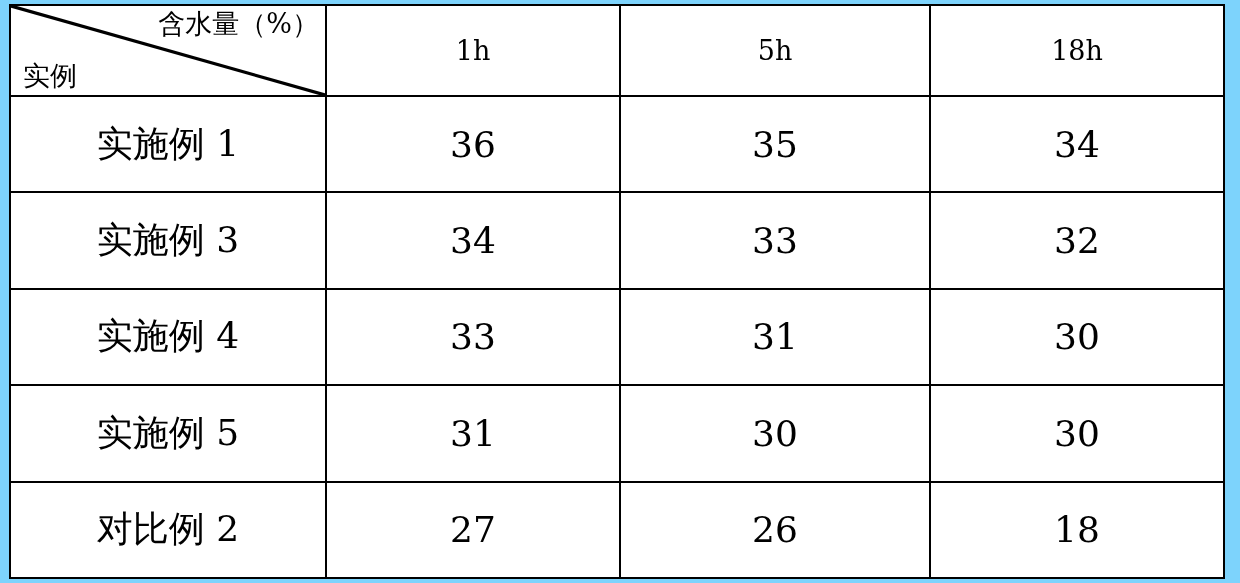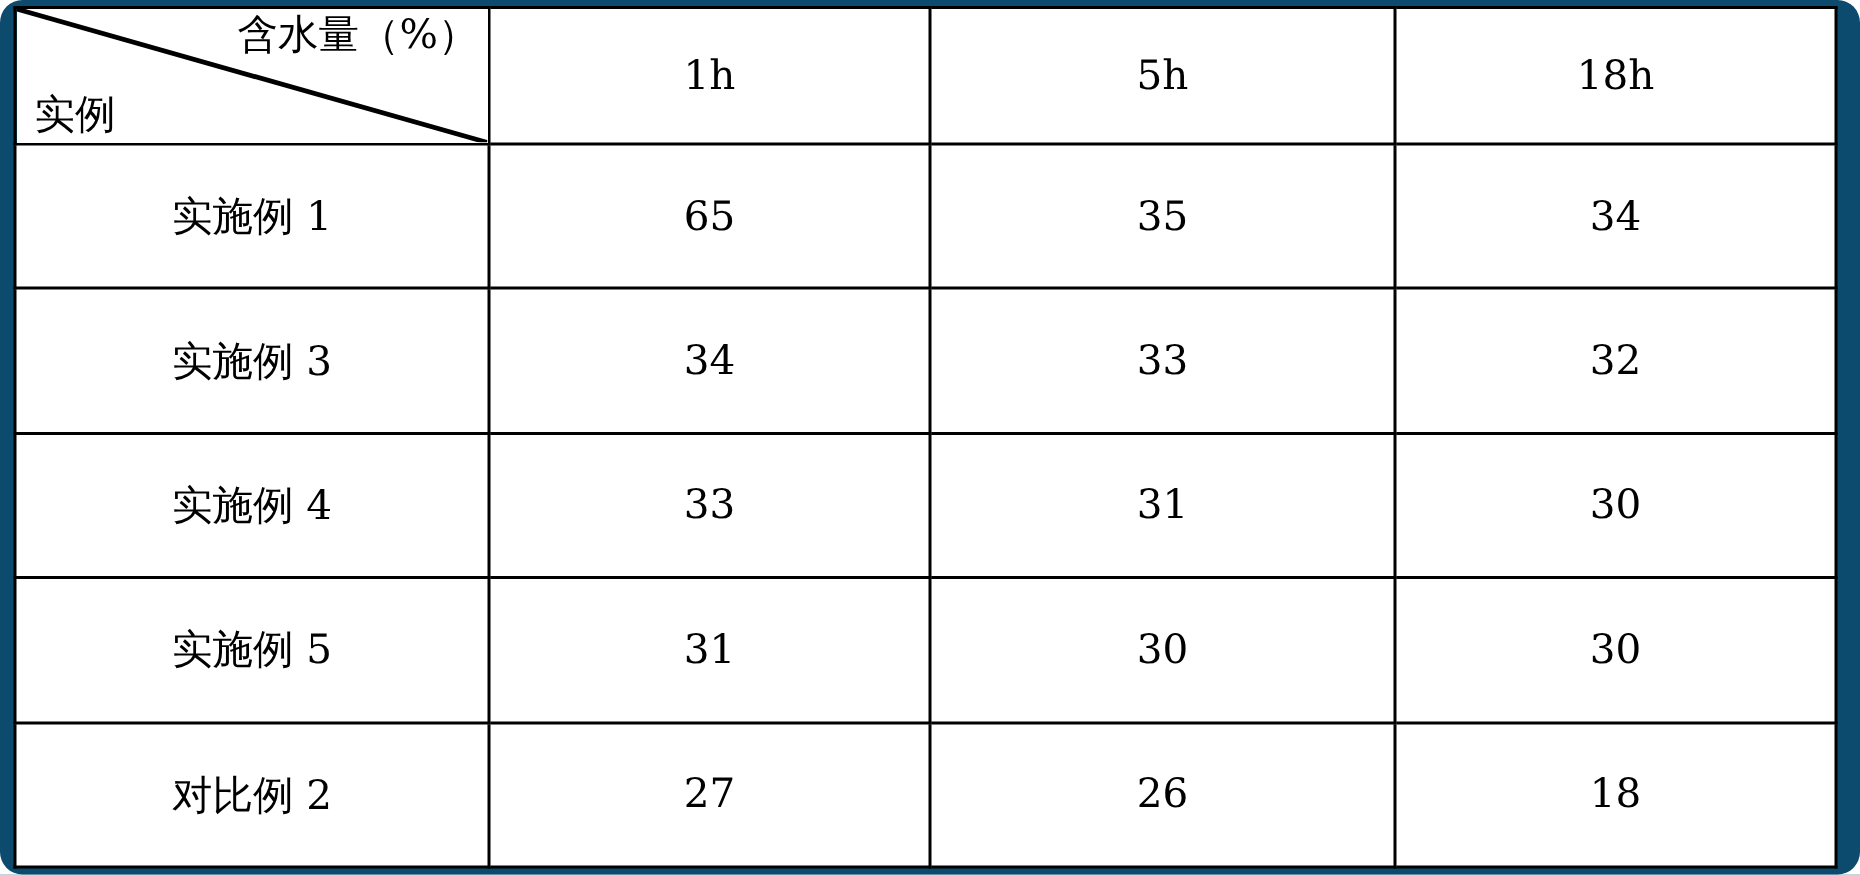--- a/index.html
+++ b/index.html
@@ -12,22 +12,21 @@
     height: 583px;
     font-family: "DejaVu Serif", "Liberation Serif", serif;
     color: #000000;
     overflow: hidden;
   }
 
   #page {
     position: relative;
     width: 1240px;
     height: 583px;
-    background: #0c4a6e;
-    border-radius: 15px;
+    background: #7dd3fc;
   }
 
   table.data-table {
     position: absolute;
     left: 9px;
     top: 4px;
     width: 1214px;
     height: 575px;
     border-collapse: collapse;
     table-layout: fixed;
@@ -94,21 +93,21 @@
   td.time-head {
     height: 89px;
     vertical-align: top;
     padding-top: 21px;
     font-size: 27px;
   }
 
   
   table.data-table tbody td {
     height: 69px;
-    font-size: 27px;
+    font-size: 36px;
   }
   td.row-label {
     letter-spacing: 0px;
   }
   td.value-cell {
     font-size: 27px;
   }
 </style>
 </head>
 <body>
@@ -142,21 +141,21 @@
 
         <td class="time-head">18h</td>
 
       </tr>
     </thead>
 
     <tbody>
 
       <tr>
         <td class="row-label">实施例 1</td>
-        <td class="value-cell">65</td>
+        <td class="value-cell">36</td>
         <td class="value-cell">35</td>
         <td class="value-cell">34</td>
       </tr>
 
 
       <tr>
         <td class="row-label">实施例 3</td>
         <td class="value-cell">34</td>
         <td class="value-cell">33</td>
         <td class="value-cell">32</td>

